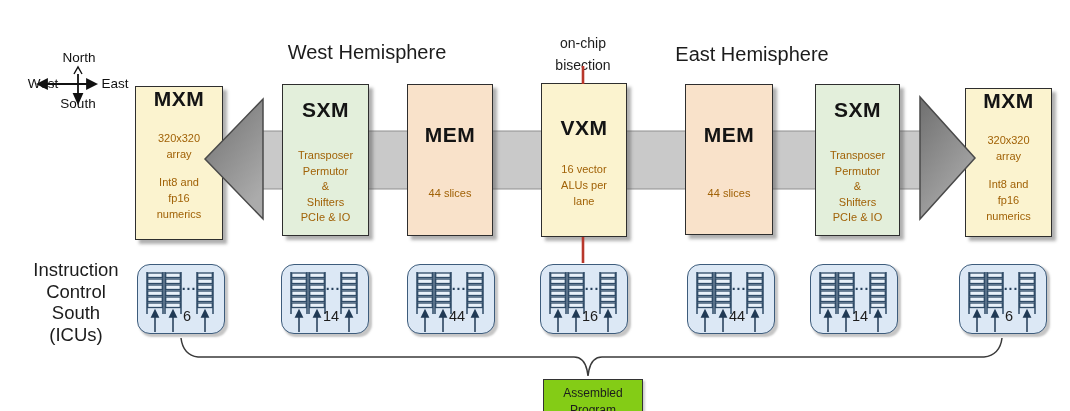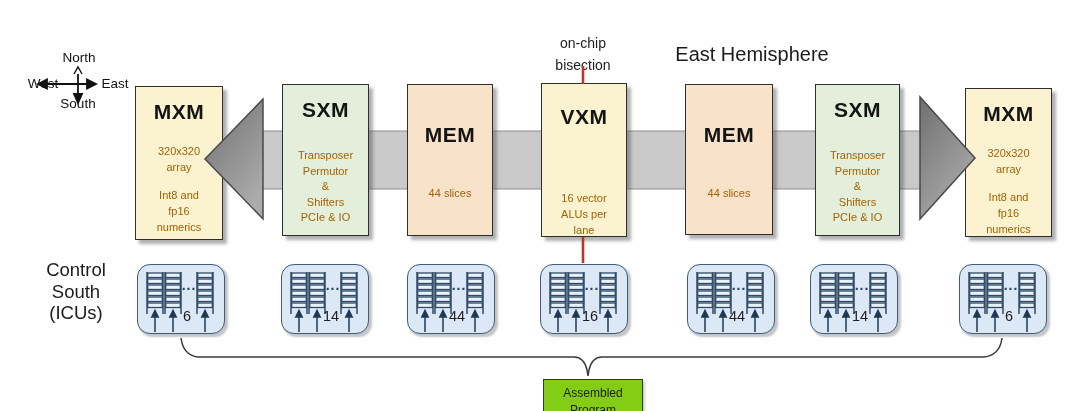--- a/index.html
+++ b/index.html
@@ -14,24 +14,24 @@
   .cmp{position:absolute;font-size:13.5px;color:#111;text-align:center;}
   
   .block{
     position:absolute;border:1.6px solid #2e2e2e;box-sizing:border-box;
     box-shadow:4px 4px 3px rgba(80,80,80,.45);
     display:flex;flex-direction:column;align-items:center;text-align:center;
     z-index:2;
   }
   .btitle{font-weight:bold;font-size:21px;letter-spacing:.5px;color:#141414;}
   .bgroup{font-size:11px;line-height:16px;color:#a16207;}
-  .mxm{padding-top:13px;}  .mxm .g1{margin-top:19px;} .mxm .g2{margin-top:12px;}
+  .mxm{}  .mxm .g1{margin-top:19px;} .mxm .g2{margin-top:12px;}
   .sxm{padding-top:13px;}  .sxm .g1{margin-top:26px;line-height:15.5px;}
   .mem{padding-top:38px;}  .mem .g1{margin-top:38px;}
-  .vxm{padding-top:21px;gap:40px;}  .vxm .g1{margin-top:21px;}
+  .vxm{padding-top:32px;}  .vxm .g1{margin-top:21px;}
   
   .icu-label{position:absolute;left:18px;top:235px;width:116px;text-align:center;
     font-size:18.5px;line-height:21.5px;color:#1c1c1c;}
   .icu{
     position:absolute;top:240px;width:88px;height:70px;box-sizing:border-box;
     background:#dce8f5;border:1.7px solid #3d5c7c;border-radius:13px;
     box-shadow:2.5px 2.5px 2px rgba(90,90,90,.35);z-index:2;
   }
   .icu-glyph{position:absolute;left:0;top:0;width:88px;height:70px;}
   .icu-dots{position:absolute;left:40px;top:12px;width:22px;text-align:center;
@@ -56,20 +56,21 @@
 
   <svg id="band-layer" width="1070" height="411">
     <rect x="262" y="107" width="659" height="58" fill="#c9c9c9" stroke="#8f8f8f" stroke-width="1"></rect>
   </svg>
 
   <div class="cmp" style="left:59px;top:26px;width:40px;">North</div>
   <div class="cmp" style="left:22px;top:52px;width:42px;">West</div>
   <div class="cmp" style="left:93px;top:52px;width:44px;">East</div>
   <div class="cmp" style="left:58px;top:72px;width:40px;">South</div>
 
+  <div class="hemi" style="left:267px;top:17px;width:200px;">West Hemisphere</div>
   <div class="bisection" style="left:532px;top:8px;width:102px;">
     <div>on-chip</div>
     <div>bisection</div>
   </div>
   <div class="hemi" style="left:652px;top:19px;width:200px;">East Hemisphere</div>
 
   <div class="block mxm" style="left: 135px; top: 62px; width: 88px; height: 154px; background-color: rgb(251, 243, 207);">
     <div class="btitle">MXM</div>
     <div class="bgroup g1">
       <div>320x320</div>
@@ -134,20 +135,21 @@
       <div>array</div>
     </div>
     <div class="bgroup g2">
       <div>Int8 and</div>
       <div>fp16</div>
       <div>numerics</div>
     </div>
   </div>
 
   <div class="icu-label">
+    <div>Instruction</div>
     <div>Control</div>
     <div>South</div>
     <div>(ICUs)</div>
   </div>
 
   <div class="icu" style="left:137px;">
     <div class="icu-glyph">
   <svg width="88" height="70" viewBox="0 0 88 70" xmlns="http://www.w3.org/2000/svg">
     <g fill="#e9f1f9" stroke="#2e4a66" stroke-width="1.3">
       <rect x="9.7" y="8" width="14.6" height="4.5"></rect>

